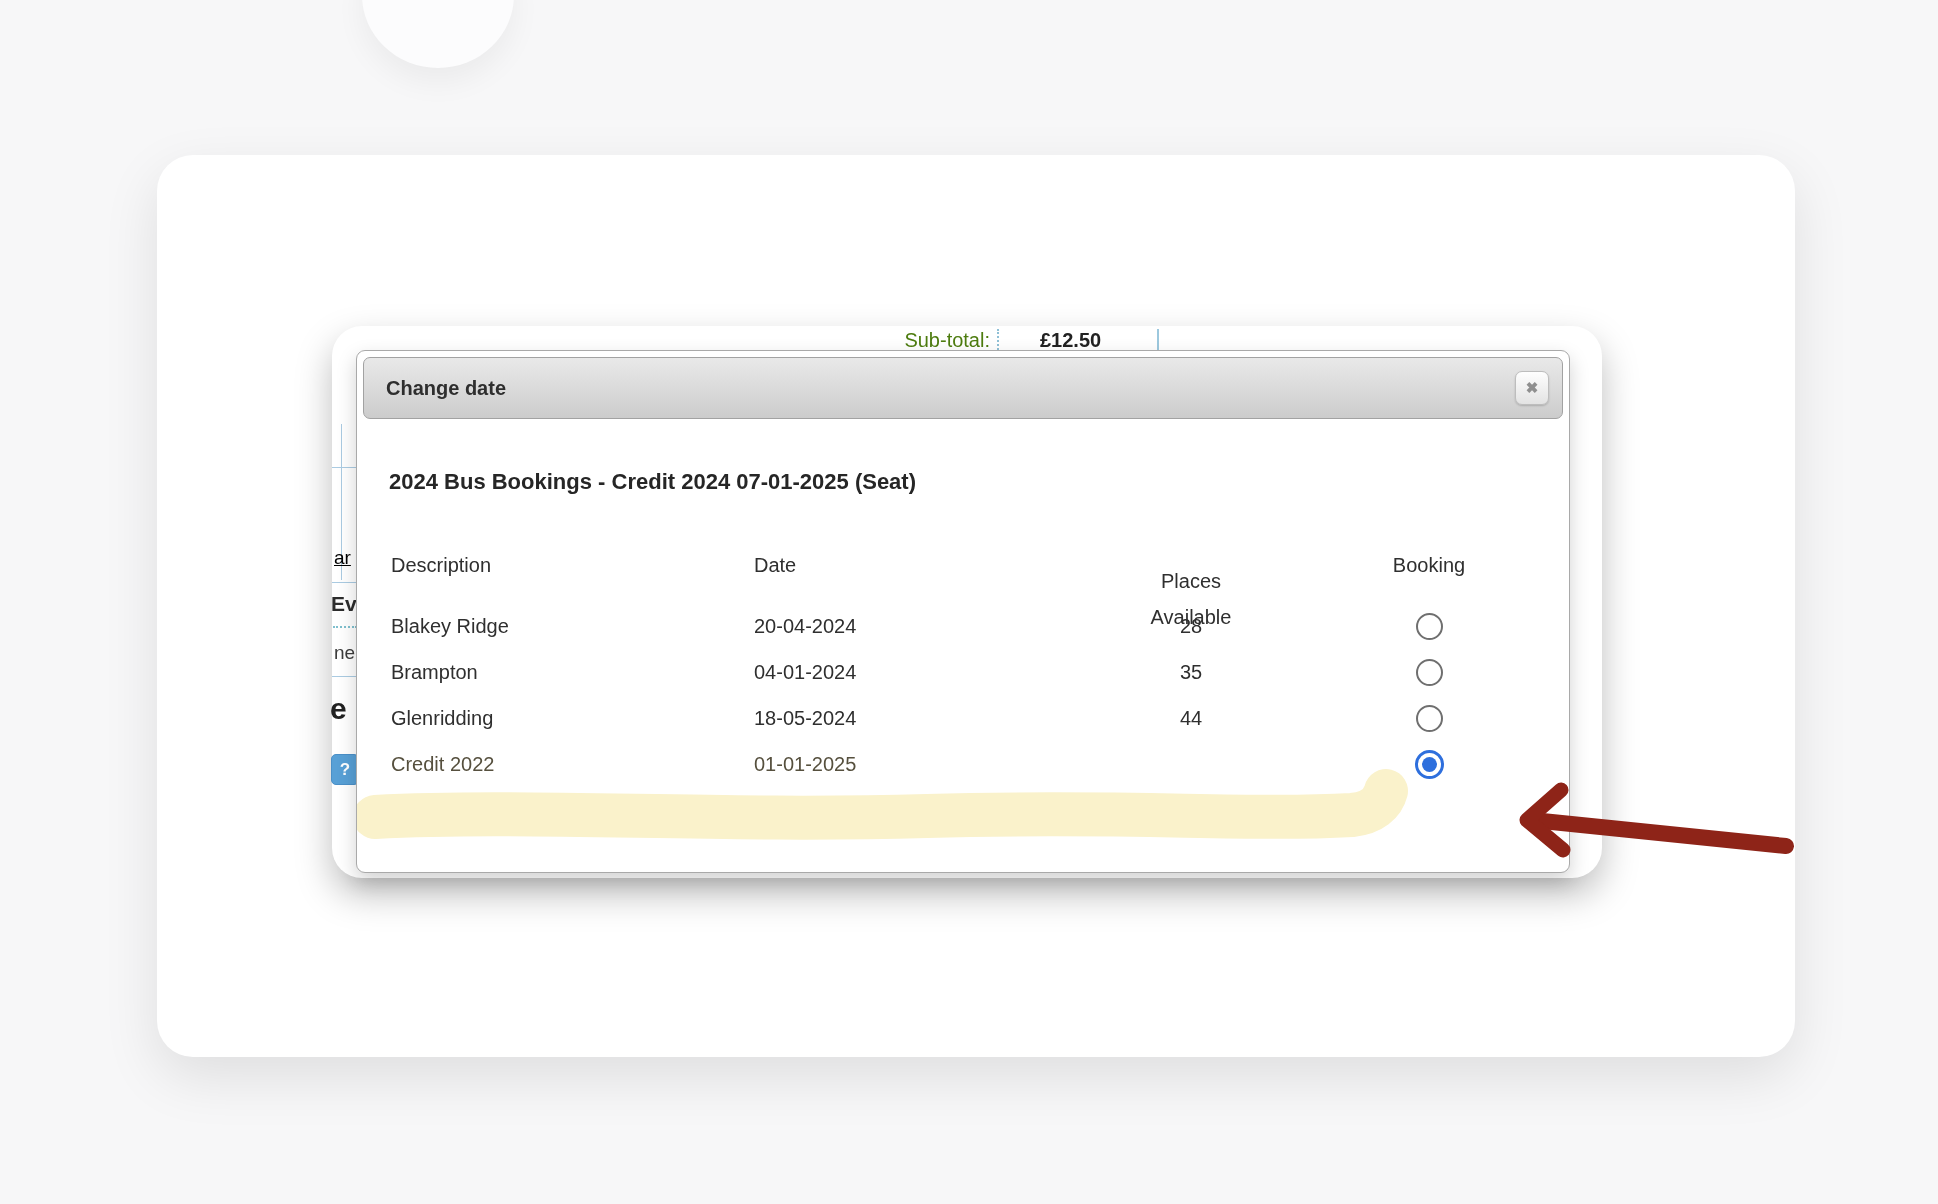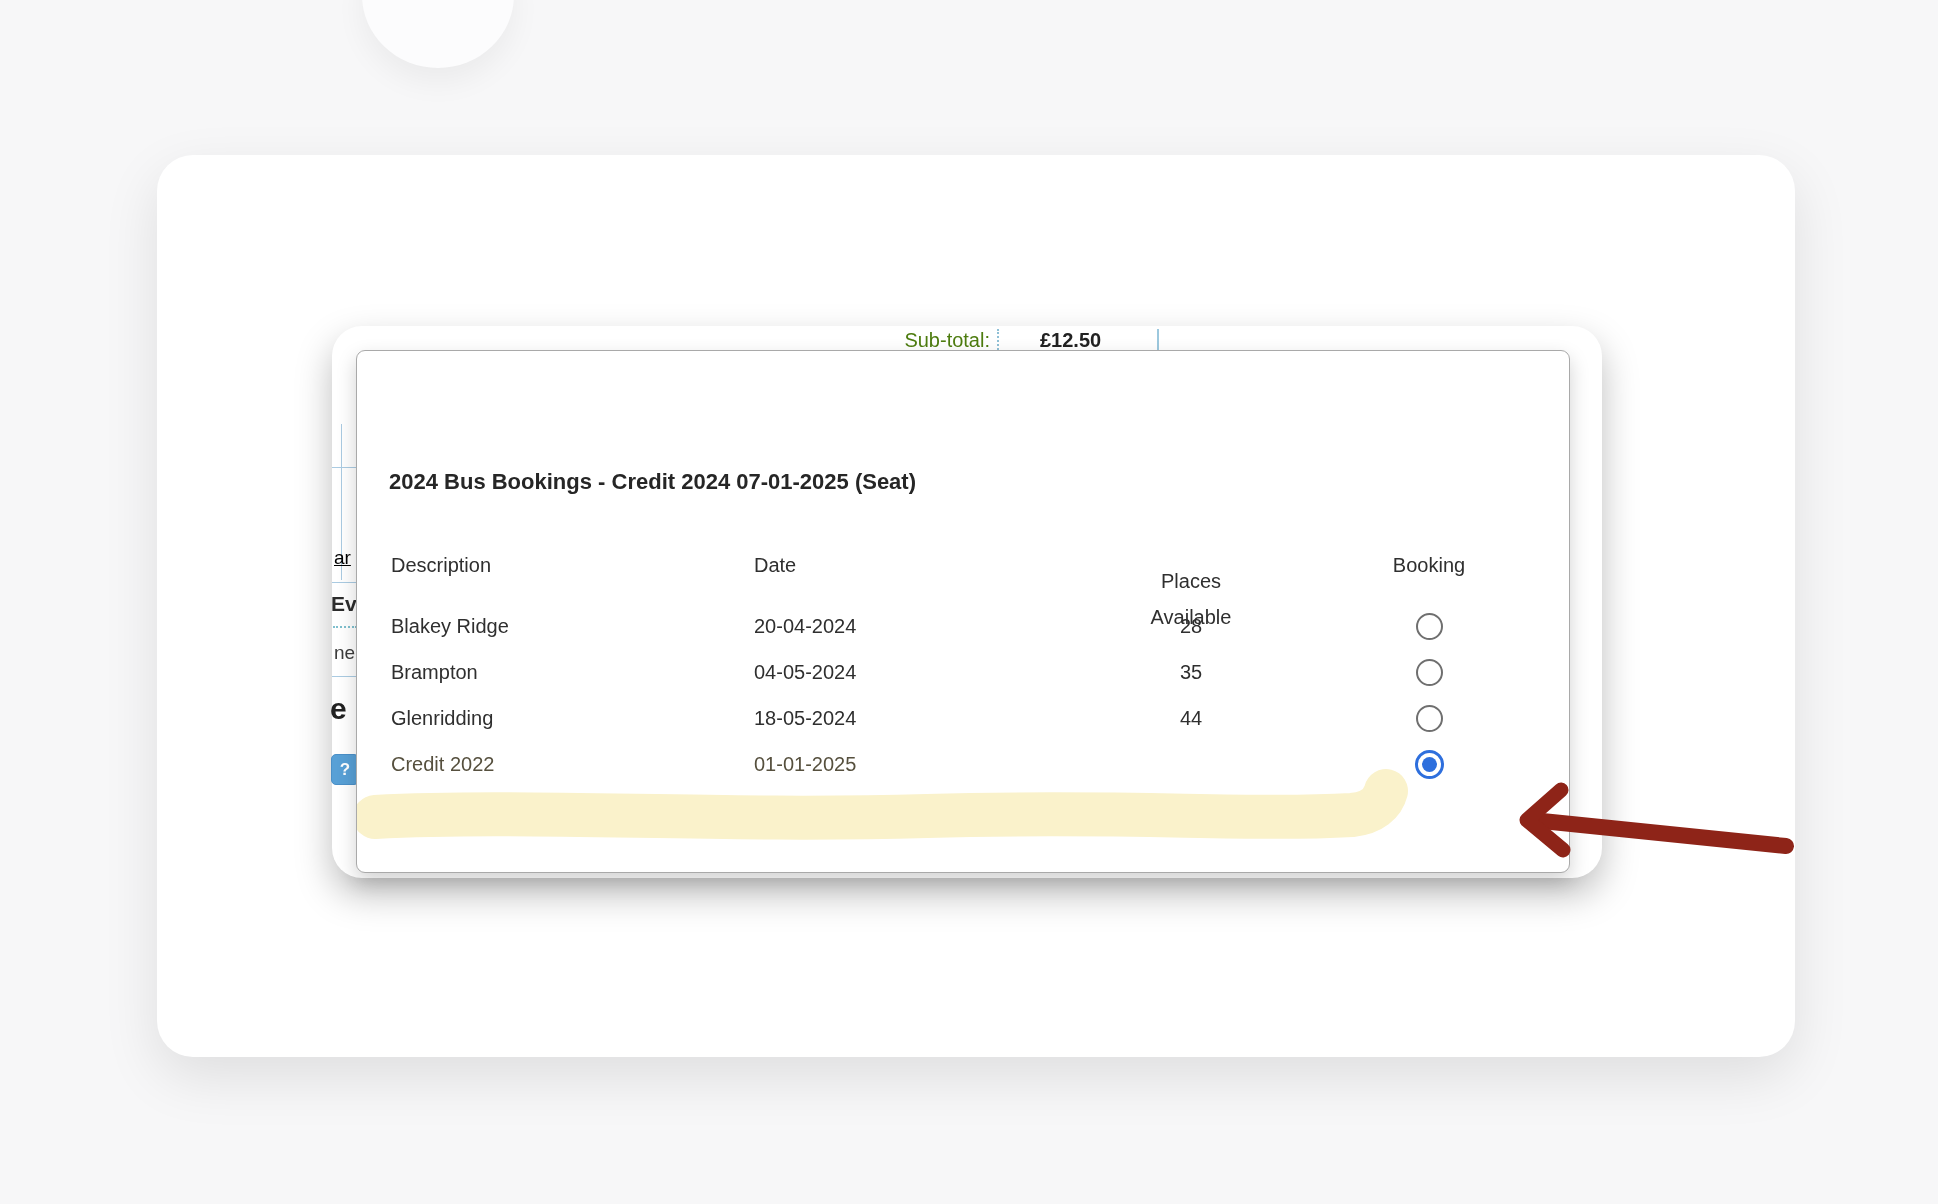--- a/index.html
+++ b/index.html
@@ -90,20 +90,24 @@
 <div class="underlay hline-3"></div>
 <div class="underlay snippet-big">e</div>
 <div class="underlay help-btn">?</div>
 
 <div class="modal">
 
   <svg class="highlight-svg" width="1212" height="521" viewBox="0 0 1212 521">
     <path d="M 18 466 C 170 458 360 471 570 465 C 770 459 890 470 995 464 C 1015 462 1026 452 1029 440" fill="none" stroke="#faf2cb" stroke-width="44" stroke-linecap="round"></path>
   </svg>
 
+  <div class="modal-header">
+    <div class="modal-title">Change date</div>
+    <div class="close-btn">✖</div>
+  </div>
 
   <div class="dialog-heading">2024 Bus Bookings - Credit 2024 07-01-2025 (Seat)</div>
 
   <div class="thead">
     <div class="th th-desc">Description</div>
     <div class="th th-date">Date</div>
     <div class="th th-places">Places Available</div>
     <div class="th th-booking">Booking</div>
   </div>
 
@@ -111,21 +115,21 @@
     <div class="row">
       <div class="cell cell-desc">Blakey Ridge</div>
       <div class="cell cell-date">20-04-2024</div>
       <div class="cell cell-places">28</div>
       <div class="cell cell-radio">
           <span class="radio"></span>
         </div>
     </div>
     <div class="row">
       <div class="cell cell-desc">Brampton</div>
-      <div class="cell cell-date">04-05-2024</div>
+      <div class="cell cell-date">04-01-2024</div>
       <div class="cell cell-places">35</div>
       <div class="cell cell-radio">
           <span class="radio"></span>
         </div>
     </div>
     <div class="row">
       <div class="cell cell-desc">Glenridding</div>
       <div class="cell cell-date">18-05-2024</div>
       <div class="cell cell-places">44</div>
       <div class="cell cell-radio">

